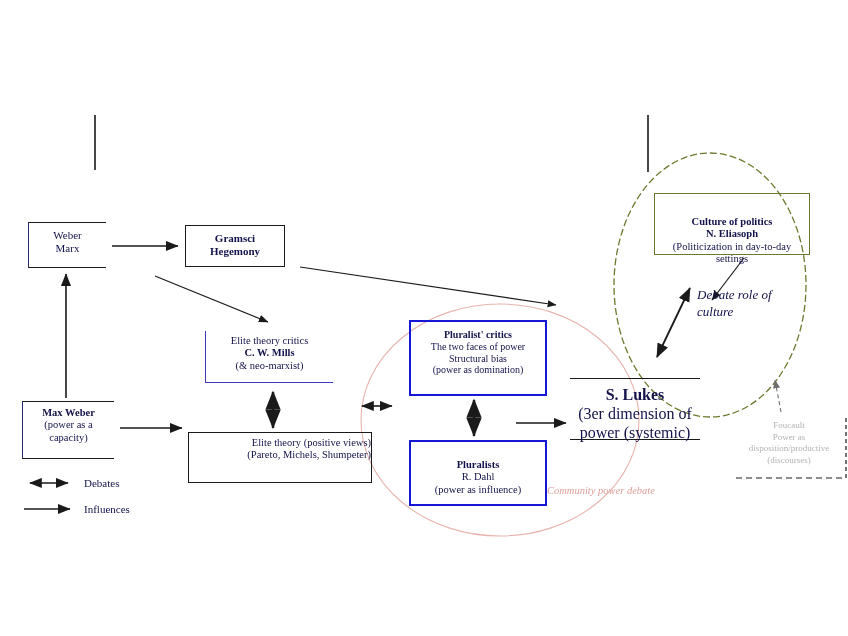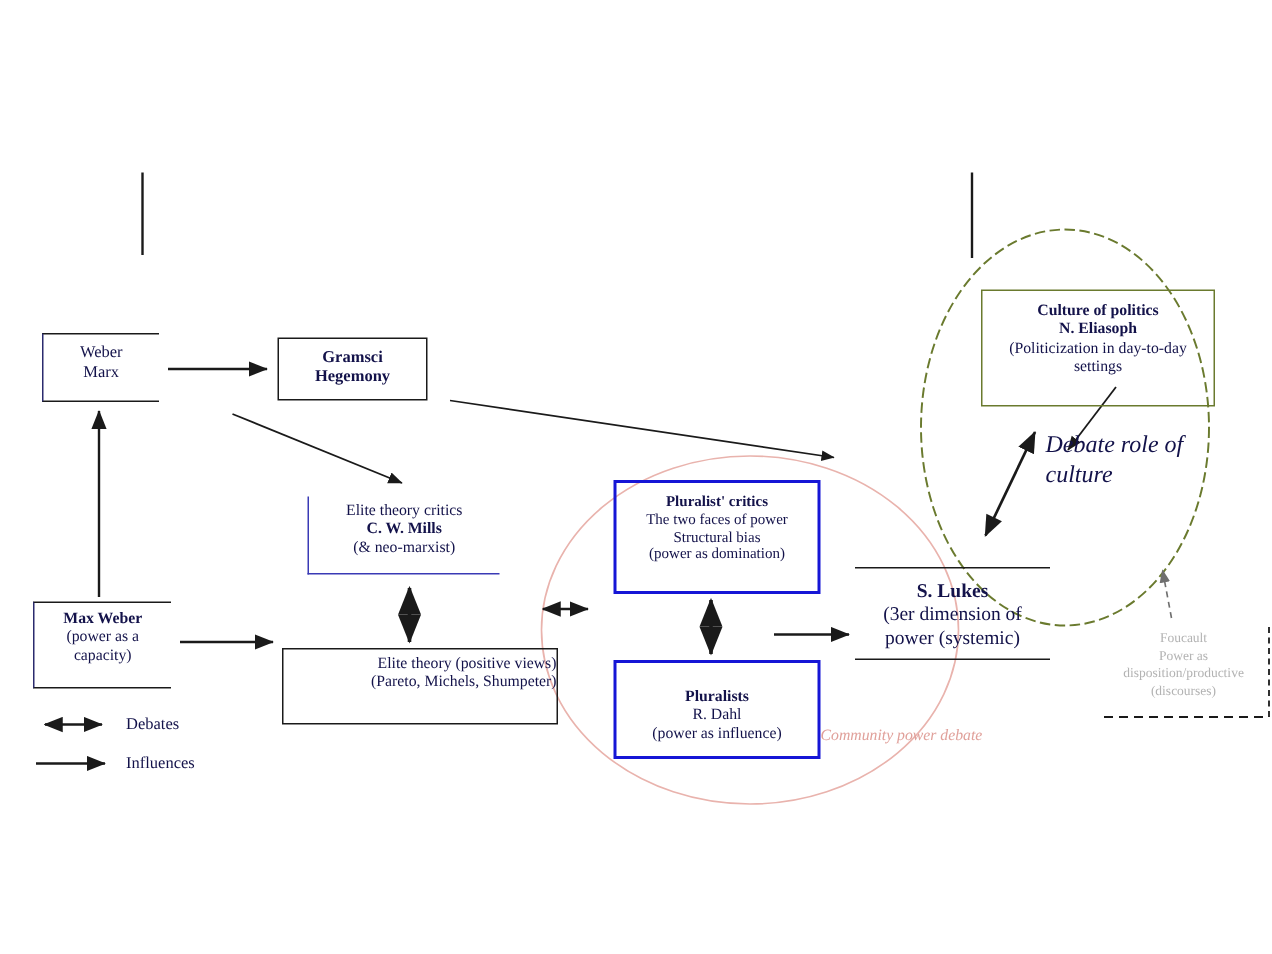--- a/index.html
+++ b/index.html
@@ -81,56 +81,56 @@
     border: 1.4px solid #1a1a1a;
     padding-top: 4px;
     font-size: 10.5px;
     text-align: right;
   }
   .box-lukes {
     left: 570px; top: 378px; width: 130px; height: 62px;
     border-top: 1.4px solid #1a1a1a;
     border-bottom: 1.4px solid #1a1a1a;
     padding-top: 7px;
-    font-size: 13px;
+    font-size: 16px;
   }
   .box-plur-critics {
     left: 409px; top: 320px; width: 138px; height: 76px;
     border: 2.2px solid #1616d6;
     padding-top: 7px;
     font-size: 10px;
   }
   .box-pluralists {
     left: 409px; top: 440px; width: 138px; height: 66px;
     border: 2.2px solid #1616d6;
     padding-top: 17px;
     font-size: 10.5px;
   }
   .box-culture {
-    left: 654px; top: 193px; width: 156px; height: 78px;
+    left: 654px; top: 193px; width: 156px; height: 62px;
     border: 1.4px solid #6a7a2e;
-    padding-top: 8px;
+    padding-top: 22px;
     font-size: 10.5px;
   }
   .box-foucault {
     left: 737px; top: 420px; width: 104px; height: 52px;
     color: #b3b3b3;
     font-size: 9px;
     line-height: 1.28;
   }
 
   .floating {
     position: absolute;
     font-style: italic;
     line-height: 1.28;
   }
   #debate-culture {
     left: 697px; top: 287px; width: 100px;
     color: #13124a;
-    font-size: 16px;
+    font-size: 13px;
   }
   #community-debate {
     left: 547px; top: 456px; width: 150px;
     color: #e0a09a;
     font-size: 10.5px;
     margin-top: 28px;
   }
 
   
   #legend {

